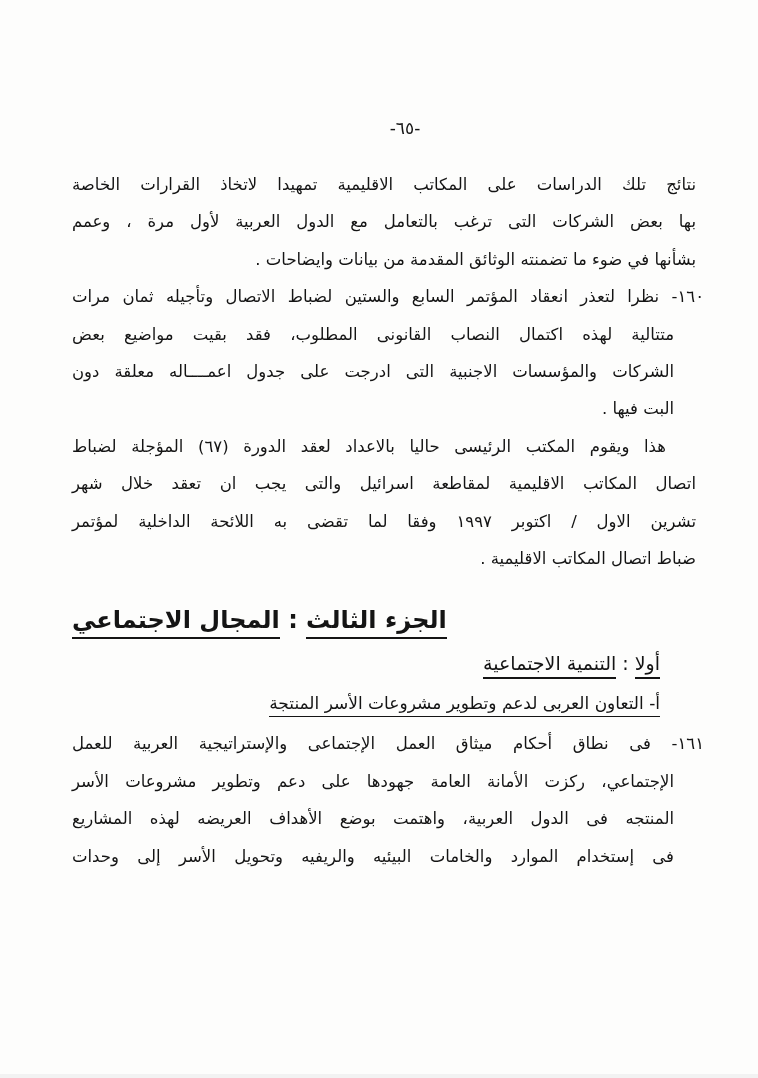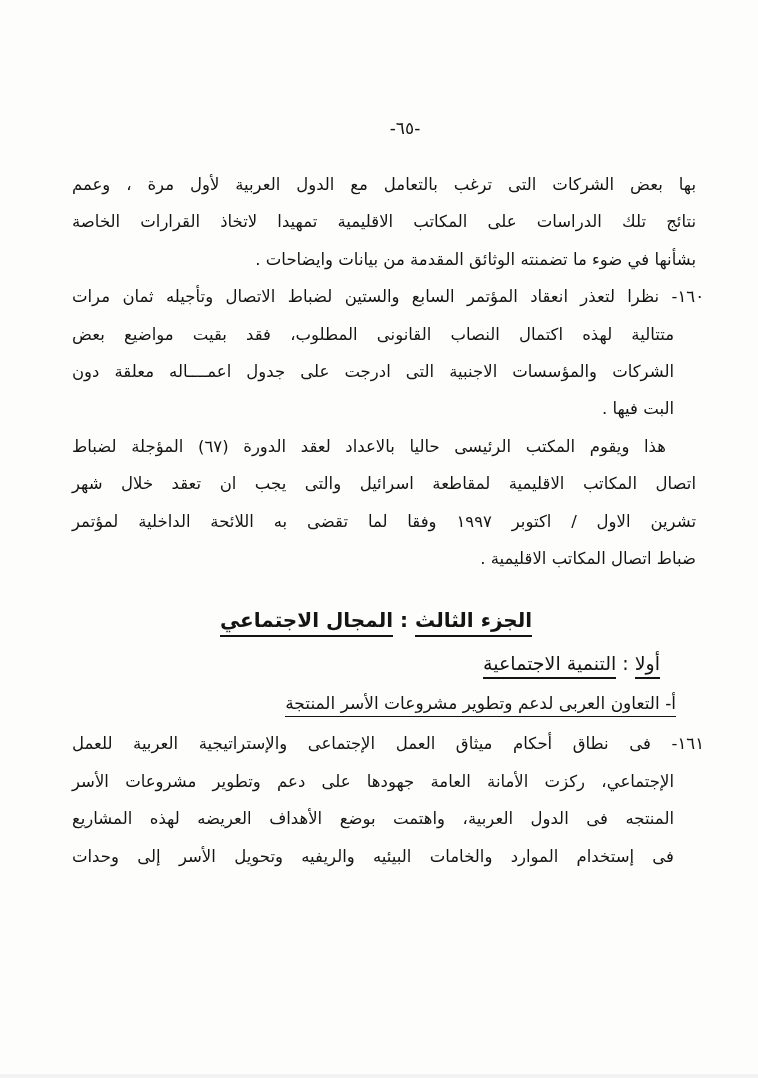--- a/index.html
+++ b/index.html
@@ -38,41 +38,41 @@
     text-align-last:justify;
     text-justify:inter-word;
   }
   .endline{ text-align:right; text-align-last:right; }
   .hang{ margin-right:-8px; }
   .ind{ margin-right:22px; }
   .pind{ margin-right:30px; }
   .hdr1{
     margin-top:28px;
     line-height:30px;
-    font-size:20px;
+    font-size:24px;
     font-weight:bold;
     margin-left:0;
     padding-left:0;
-    text-align:center;
+    text-align:left;
     margin-right:16px;
   }
   .hdr2{
     margin-top:13px;
     line-height:30px;
     font-size:19px;
     font-weight:normal;
     text-align:right;
     margin-right:36px;
   }
   .hdr3{
     margin-top:11px;
     line-height:28px;
     font-size:17px;
     text-align:right;
-    margin-right:20px;
+    margin-right:36px;
   }
   .u{
     border-bottom:2px solid #141414;
     padding-bottom:3px;
   }
   .u-thin{
     border-bottom:1.5px solid #141414;
     padding-bottom:3px;
   }
   .hcolon{ white-space:pre; }
@@ -81,22 +81,22 @@
 </head>
 <body>
 
 <div class="page">
 
   <div class="pageno">-٦٥-</div>
 
   <div class="content">
 
     <div>
+      <div class="jline">نتائج تلك الدراسات على المكاتب الاقليمية تمهيدا لاتخاذ القرارات الخاصة</div>
       <div class="jline">بها بعض الشركات التى ترغب بالتعامل مع الدول العربية لأول مرة ، وعمم</div>
-      <div class="jline">نتائج تلك الدراسات على المكاتب الاقليمية تمهيدا لاتخاذ القرارات الخاصة</div>
       <div class="endline">بشأنها في ضوء ما تضمنته الوثائق المقدمة من بيانات وايضاحات .</div>
     </div>
 
     <div>
       <div class="jline hang">١٦٠- نظرا لتعذر انعقاد المؤتمر السابع والستين لضباط الاتصال وتأجيله ثمان مرات</div>
       <div class="jline ind">متتالية لهذه اكتمال النصاب القانونى المطلوب، فقد بقيت مواضيع بعض</div>
       <div class="jline ind">الشركات والمؤسسات الاجنبية التى ادرجت على جدول اعمــــاله معلقة دون</div>
       <div class="endline ind">البت فيها .</div>
     </div>
 

